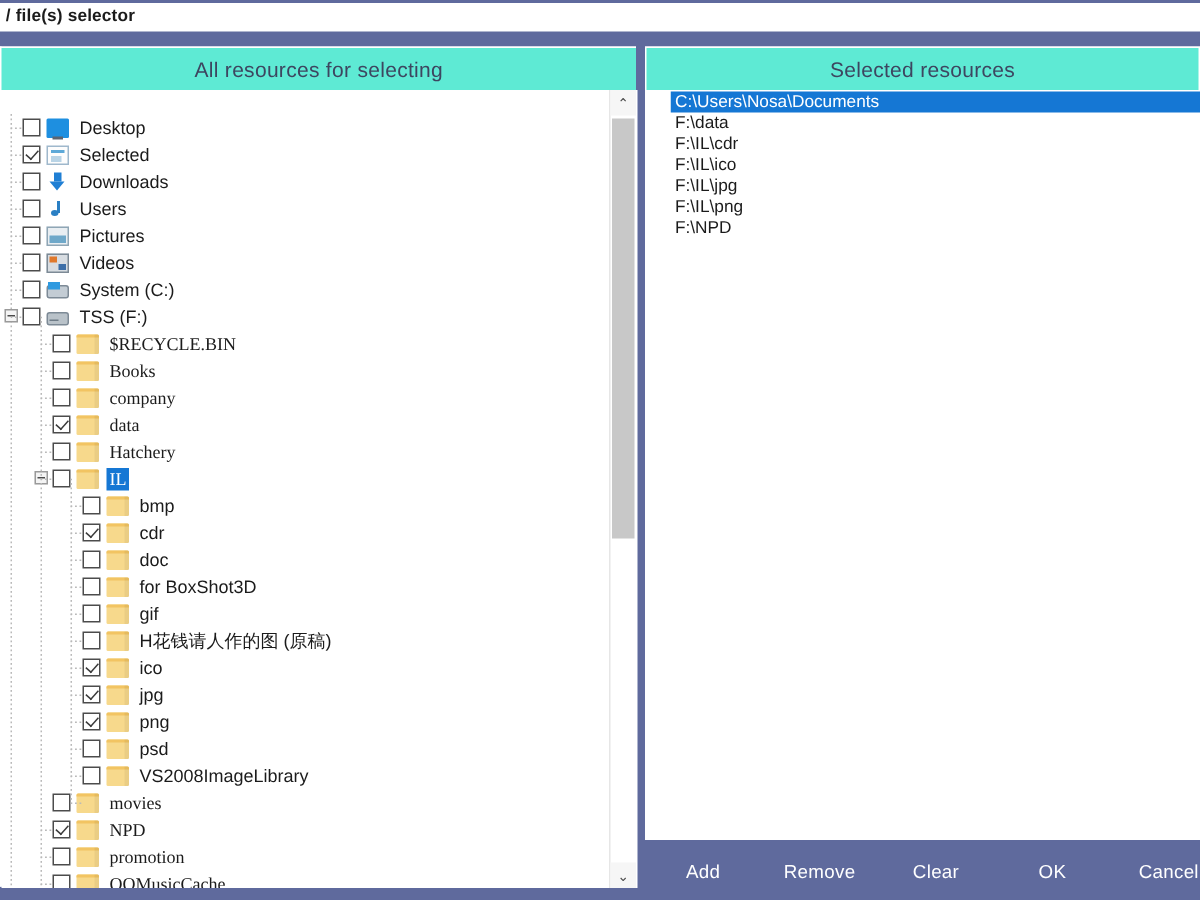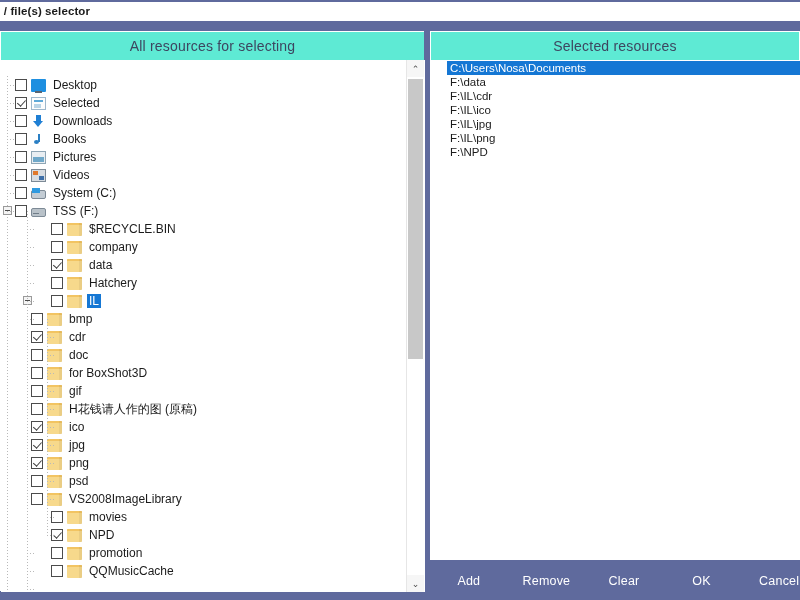--- a/index.html
+++ b/index.html
@@ -85,22 +85,22 @@
   .tree-node {
     position: relative;
     height: 18px;
     display: flex;
     align-items: center;
     white-space: nowrap;
     font-size: 12px;
     color: #1b1b1b;
   }
   .lvl0 { padding-left: 14px; }
-  .lvl1 { padding-left: 50px; }
-  .lvl2 { padding-left: 30px; }
+  .lvl1 { padding-left: 34px; font-family: Liberation Serif, serif; }
+  .lvl2 { padding-left: 54px; }
 
   .expander {
     position: absolute;
     width: 9px; height: 9px;
     box-sizing: border-box;
     border: 1px solid #9a9a9a;
     background: #f4f4f4;
     left: 2px;
   }
   .expander.l1 { left: 22px; }
@@ -343,21 +343,21 @@
             <span class="node-label">Selected</span>
           </div>
           <div class="tree-node lvl0">
             <span class="cbox"></span>
             <span class="ico downloads"></span>
             <span class="node-label">Downloads</span>
           </div>
           <div class="tree-node lvl0">
             <span class="cbox"></span>
             <span class="ico music"></span>
-            <span class="node-label">Books</span>
+            <span class="node-label">Users</span>
           </div>
           <div class="tree-node lvl0">
             <span class="cbox"></span>
             <span class="ico pictures"></span>
             <span class="node-label">Pictures</span>
           </div>
           <div class="tree-node lvl0">
             <span class="cbox"></span>
             <span class="ico videos"></span>
             <span class="node-label">Videos</span>
@@ -370,20 +370,25 @@
           <div class="tree-node lvl0">
             <span class="expander" style="top: 4px;"></span>
             <span class="cbox"></span>
             <span class="ico drive"></span>
             <span class="node-label">TSS (F:)</span>
           </div>
           <div class="tree-node lvl1">
             <span class="cbox"></span>
             <span class="ico folder"></span>
             <span class="node-label">$RECYCLE.BIN</span>
+          </div>
+          <div class="tree-node lvl1">
+            <span class="cbox"></span>
+            <span class="ico folder"></span>
+            <span class="node-label">Books</span>
           </div>
           <div class="tree-node lvl1">
             <span class="cbox"></span>
             <span class="ico folder"></span>
             <span class="node-label">company</span>
           </div>
           <div class="tree-node lvl1">
             <span class="cbox checked"></span>
             <span class="ico folder"></span>
             <span class="node-label">data</span>

